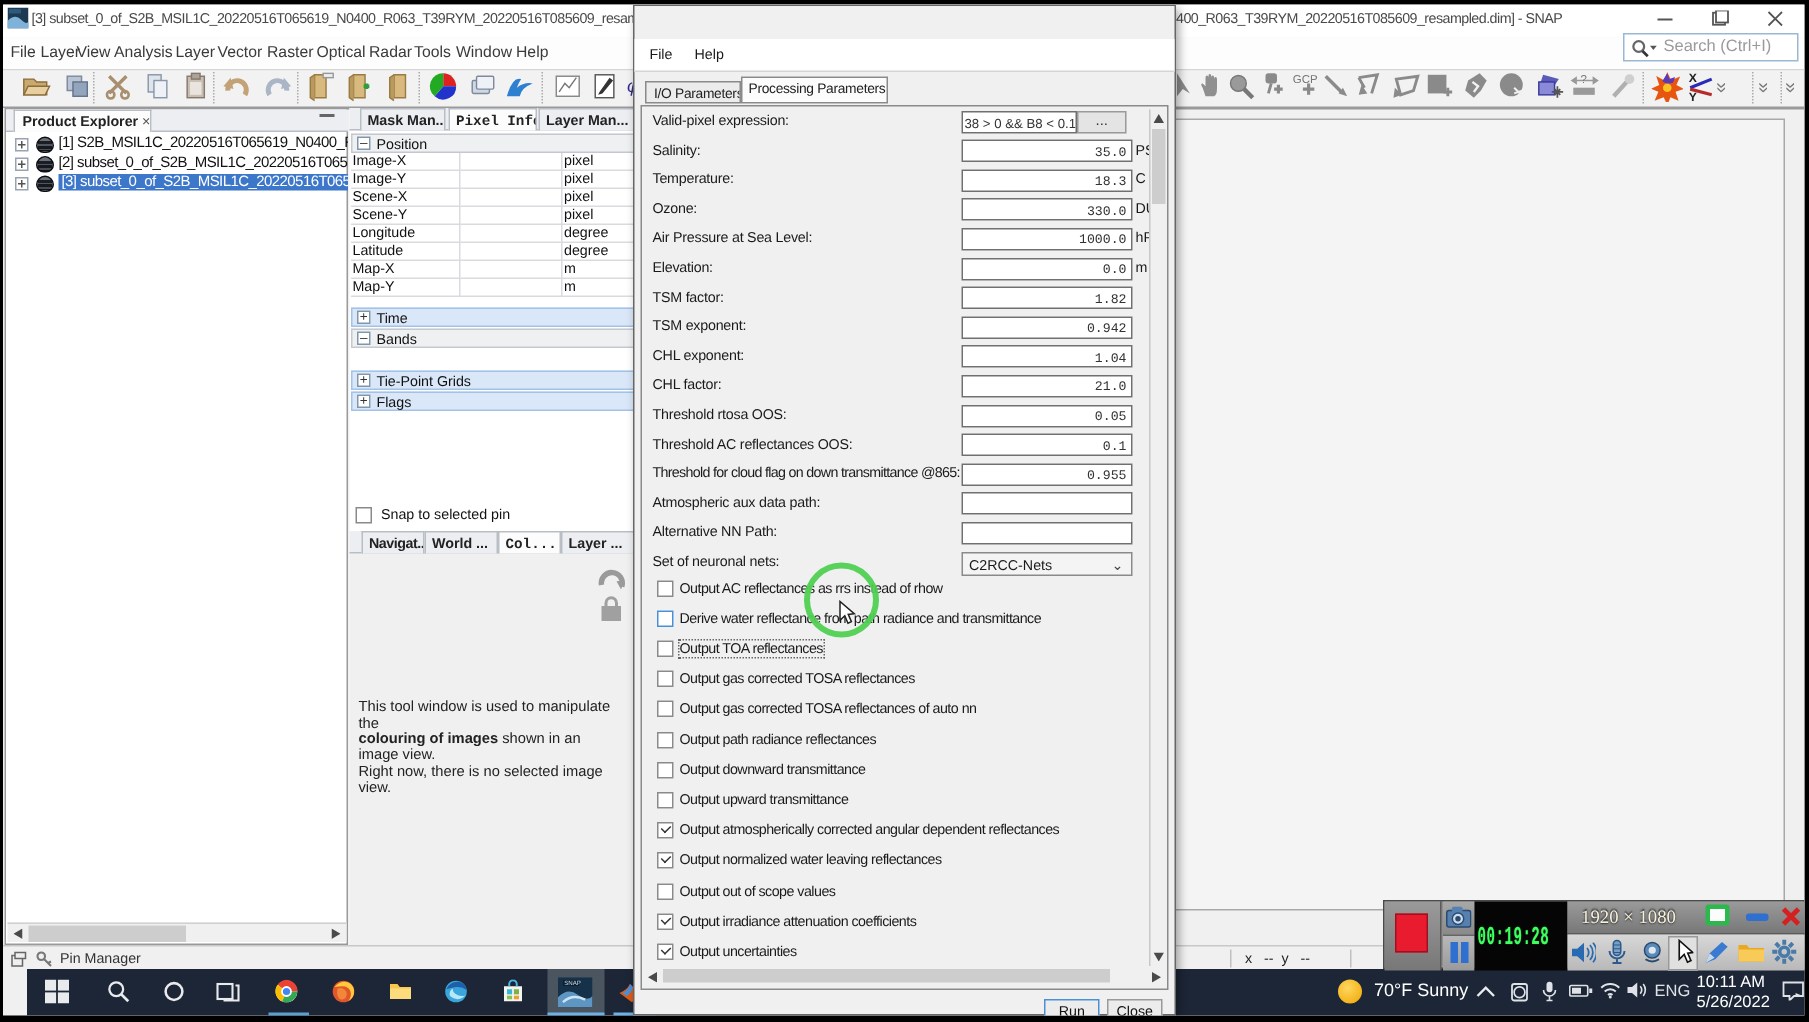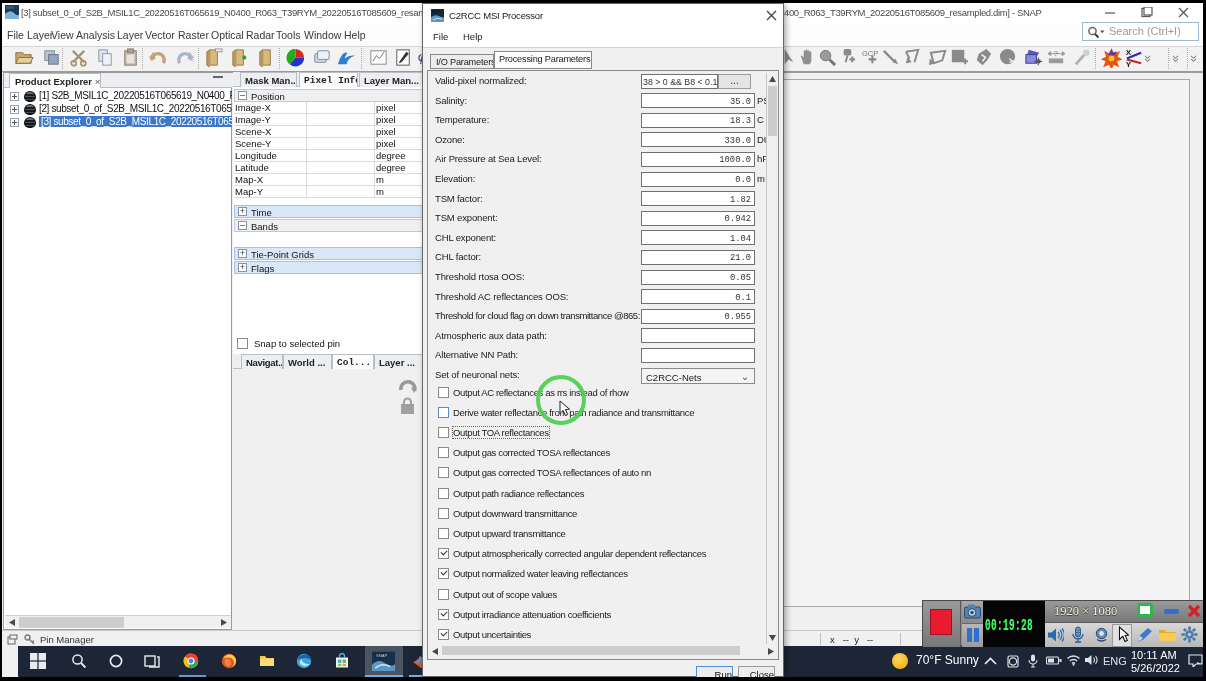--- a/index.html
+++ b/index.html
@@ -65,21 +65,21 @@
 #bodyborder{position:absolute;left:4px;top:64px;width:352px;height:590px;border:1px solid #8a8a8a;background:#f0f0f0;}
 .flabel{position:absolute;left:12px;font-size:9.5px;letter-spacing:-0.15px;color:#1a1a1a;white-space:nowrap;}
 .ffield{position:absolute;left:218px;width:114px;height:15px;background:#fff;border:1px solid #707070;font-family:"Liberation Mono",monospace;font-size:8.8px;color:#333;text-align:right;padding:2.5px 3px 0 0;}
 .funit{position:absolute;left:334px;font-size:9.5px;color:#1a1a1a;white-space:nowrap;overflow:hidden;width:9px;}
 .cbrow{position:absolute;left:15px;font-size:9.5px;letter-spacing:-0.35px;color:#1a1a1a;white-space:nowrap;height:14px;}
 .cb{position:absolute;left:0;top:0;width:11px;height:11px;background:#fff;border:1px solid #8a8a8a;}
 .cbl{position:absolute;left:15px;top:0px;}
 .cb.ck:before{content:"";position:absolute;left:2px;top:1px;width:5px;height:3px;border-left:1.6px solid #333;border-bottom:1.6px solid #333;transform:rotate(-45deg);}
 #dvsb{left:343px;top:67px;width:11px;height:571px;background:#f0f0f0;border-left:1px solid #c8c8c8;}
 #dhsb{left:6px;top:639px;width:348px;height:12px;background:#f0f0f0;}
-.dbtn{top:662px;width:37px;height:15px;background:#ececec;border:1px solid #9a9a9a;font-size:9.5px;text-align:right;color:#111;padding-top:2px;}
+.dbtn{top:662px;width:37px;height:15px;background:#ececec;border:1px solid #9a9a9a;font-size:9.5px;text-align:center;color:#111;padding-top:2px;}
 #rectimer{left:62px;top:16px;width:56px;font-family:"Liberation Mono",monospace;font-size:15px;font-weight:bold;color:#3dff5e;transform:scale(0.63,1.15);transform-origin:0 50%;letter-spacing:0.5px;text-shadow:0 0 1px #1a8030;}
 
 #recorder{left:920px;top:597px;width:281px;height:46px;background:#8f8f8f;border:1px solid #4a4a4a;box-shadow:0 0 0 1px #999 inset;}
 
 #ring{left:534px;top:372px;width:50px;height:50px;border:4.5px solid #50d052;border-radius:50%;opacity:0.95;}
 svg{display:block;}
 </style>
 </head>
 <body>
 <div id="frame">
@@ -339,20 +339,21 @@
     <div class="tab act" style="left:99px;width:42px;top:282px">Col... <span style="font-weight:normal;color:#555">×</span></div>
     <div class="tab" style="left:141px;width:49px;top:282px">Layer ...</div>
     <svg class="abs" style="left:165px;top:305px;width:19px;height:19px" viewBox="0 0 19 19">
           <path d="M3 13 a7 7 0 1 1 13.5 1" fill="none" stroke="#9a9a9a" stroke-width="3.6"></path>
           <path d="M18.5 10 l-5.5 0.5 3 5.5 z" fill="#9a9a9a"></path>
         </svg>
     <svg class="abs" style="left:166px;top:325px;width:17px;height:19px" viewBox="0 0 17 19">
           <rect x="2" y="7" width="13" height="10" fill="#a0a0a0"></rect>
           <path d="M5 7 v-2 a3.5 3.5 0 0 1 7 0 v2" fill="none" stroke="#a0a0a0" stroke-width="2"></path>
         </svg>
+    <div class="abs" style="left:6px;top:395px;width:182px;font-size:9.8px;color:#222;line-height:10.7px;white-space:nowrap">This tool window is used to manipulate<br>the<br><b>colouring of images</b> shown in an<br>image view.<br>Right now, there is no selected image<br>view.</div>
   </div>
   <div class="abs" id="statusbar">
     <svg class="abs" style="left:5px;top:3px;width:11px;height:11px" viewBox="0 0 11 11">
           <rect x="1" y="3" width="7" height="7" fill="none" stroke="#666"></rect>
           <rect x="3" y="1" width="7" height="4" fill="#eee" stroke="#666"></rect>
         </svg>
     <svg class="abs" style="left:22px;top:3px;width:11px;height:11px" viewBox="0 0 11 11">
           <circle cx="3.5" cy="3.5" r="2.5" fill="none" stroke="#777" stroke-width="1.4"></circle>
           <path d="M5 5 L10 10 M8 8 l2 -1" stroke="#777" stroke-width="1.4"></path>
         </svg>
@@ -451,41 +452,29 @@
           <path d="M9.5 3.5 a4 4 0 0 1 0 5 M11.5 2 a6.5 6.5 0 0 1 0 8" fill="none" stroke="#dfe3e8" stroke-width="1.1"></path>
         </svg>
     <div class="abs tray" style="left:1085px;top:9px;font-size:11px">ENG</div>
     <div class="abs" style="left:1113px;top:3px;font-size:11px;color:#fff;text-align:left;width:46px;line-height:12.5px">10:11 AM<br>5/26/2022</div>
     <svg class="tbi" style="left:1170px;top:8px;width:15px;height:13px" viewBox="0 0 15 13">
           <path d="M1 1 h13 v9 h-6 l-3 3 v-3 H1 Z" fill="none" stroke="#dfe3e8" stroke-width="1.2"></path>
           <path d="M9 10 h5 l-5 -2 Z" fill="#dfe3e8"></path>
         </svg>
   </div>
   <div class="abs" id="dlg">
-    <div class="abs" id="dlgtitle">
-      <svg class="abs" style="left:8px;top:5px;width:13px;height:13px" viewBox="0 0 13 13">
-            <rect width="13" height="13" fill="#14293d"></rect>
-            <path d="M0 8 Q4 5 8 7 T13 8 V13 H0 Z" fill="#5d96c2"></path>
-            <rect x="1.5" y="1.5" width="6" height="2.5" fill="#0e2133"></rect>
-            <path d="M2 11 Q6 8 11 10" stroke="#cfe4f2" stroke-width="1" fill="none"></path>
-          </svg>
-      <div class="abs" style="left:26px;top:6px;font-size:9.5px;letter-spacing:-0.2px;color:#1a1a1a">C2RCC MSI Processor</div>
-      <svg class="abs" style="left:343px;top:6px;width:11px;height:11px" viewBox="0 0 11 11">
-            <path d="M1 1 L10 10 M10 1 L1 10" stroke="#444" stroke-width="1.3"></path>
-          </svg>
-    </div>
     <div class="abs" id="dlgmenu">
       <div class="abs" style="left:10px;top:5px;font-size:9.5px;color:#1a1a1a">File</div>
       <div class="abs" style="left:40px;top:5px;font-size:9.5px;color:#1a1a1a">Help</div>
     </div>
     <div class="dtab" style="left:7px;width:64px">I/O Parameters</div>
     <div class="dtab act" style="left:71px;width:98px;padding-left:4px">Processing Parameters</div>
     <div class="abs" id="dlgbody">
       <div id="bodyborder"></div>
-      <div class="flabel" style="top:69px">Valid-pixel normalized:</div>
+      <div class="flabel" style="top:69px">Valid-pixel expression:</div>
       <div class="ffield" style="top:67.5px;width:77px;text-align:left;padding-left:1px;font-family:'Liberation Sans',sans-serif;font-size:8.8px;white-space:nowrap;overflow:hidden">38 &gt; 0 &amp;&amp; B8 &lt; 0.1</div>
       <div class="abs" style="left:295px;top:67.5px;width:33px;height:15px;background:#e4e4e4;border:1px solid #9a9a9a;font-size:10px;text-align:center;color:#333">...</div>
       <div class="flabel" style="top:89px">Salinity:</div>
           <div class="ffield" style="top:87.1px">35.0</div>
           <div class="funit" style="top:89px">PS</div>
       <div class="flabel" style="top:108px">Temperature:</div>
           <div class="ffield" style="top:106.7px">18.3</div>
           <div class="funit" style="top:108px">C</div>
       <div class="flabel" style="top:128px">Ozone:</div>
           <div class="ffield" style="top:126.3px">330.0</div>

